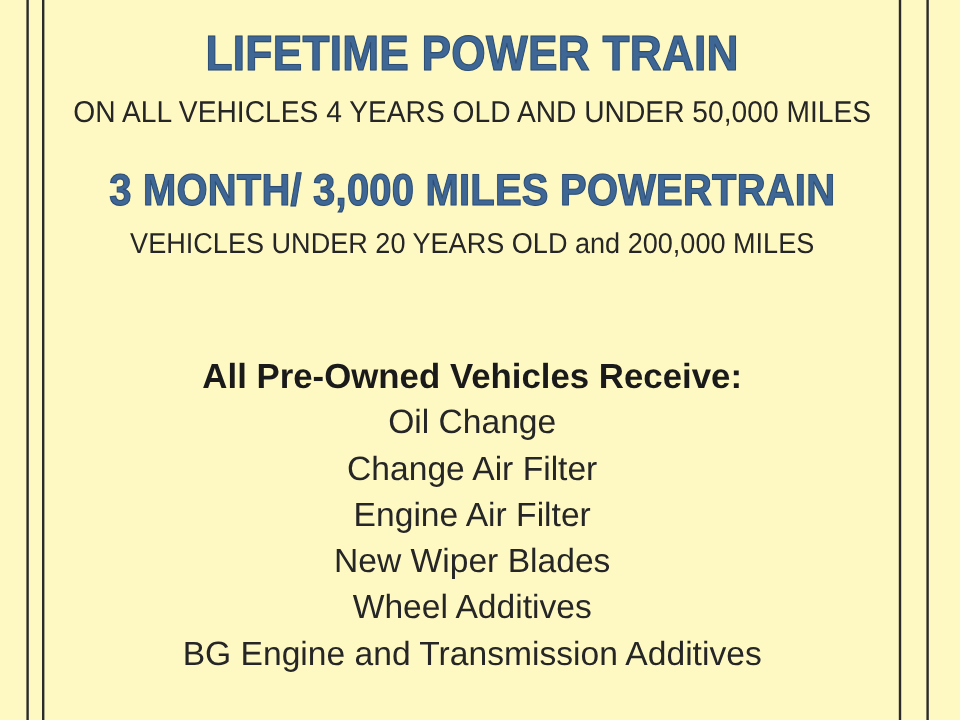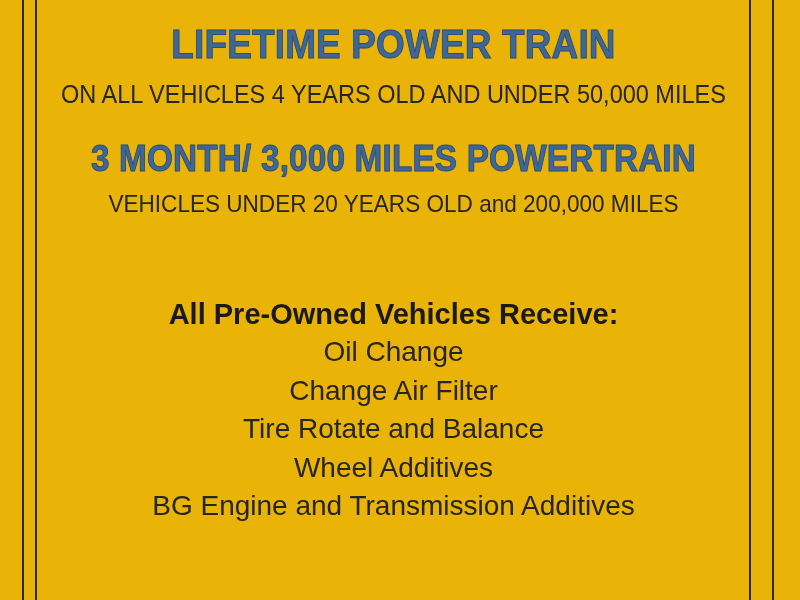--- a/index.html
+++ b/index.html
@@ -12,21 +12,21 @@
     height: 600px;
     background: #ffffff;
     font-family: "Liberation Sans", sans-serif;
     overflow: hidden;
   }
 
   .page {
     position: relative;
     width: 800px;
     height: 600px;
-    background: #eab308;
+    background: #fef9c3;
     overflow: hidden;
   }
 
   
   .rule {
     position: absolute;
     top: 0;
     height: 600px;
     width: 2px;
     background: #2b2b2b;
@@ -146,19 +146,20 @@
 
     <div class="headline headline-2">3 MONTH/ 3,000 MILES POWERTRAIN</div>
 
     <div class="subline subline-2">VEHICLES UNDER 20 YEARS OLD and 200,000 MILES</div>
 
     <div class="services">
       <div class="services-title">All Pre-Owned Vehicles Receive:</div>
 
       <div class="service-item">Oil Change</div>
       <div class="service-item">Change Air Filter</div>
-      <div class="service-item">Tire Rotate and Balance</div>
+      <div class="service-item">Engine Air Filter</div>
+      <div class="service-item">New Wiper Blades</div>
       <div class="service-item">Wheel Additives</div>
       <div class="service-item">BG Engine and Transmission Additives</div>
     </div>
 
   </div>
 </div>
 
 </body></html>

